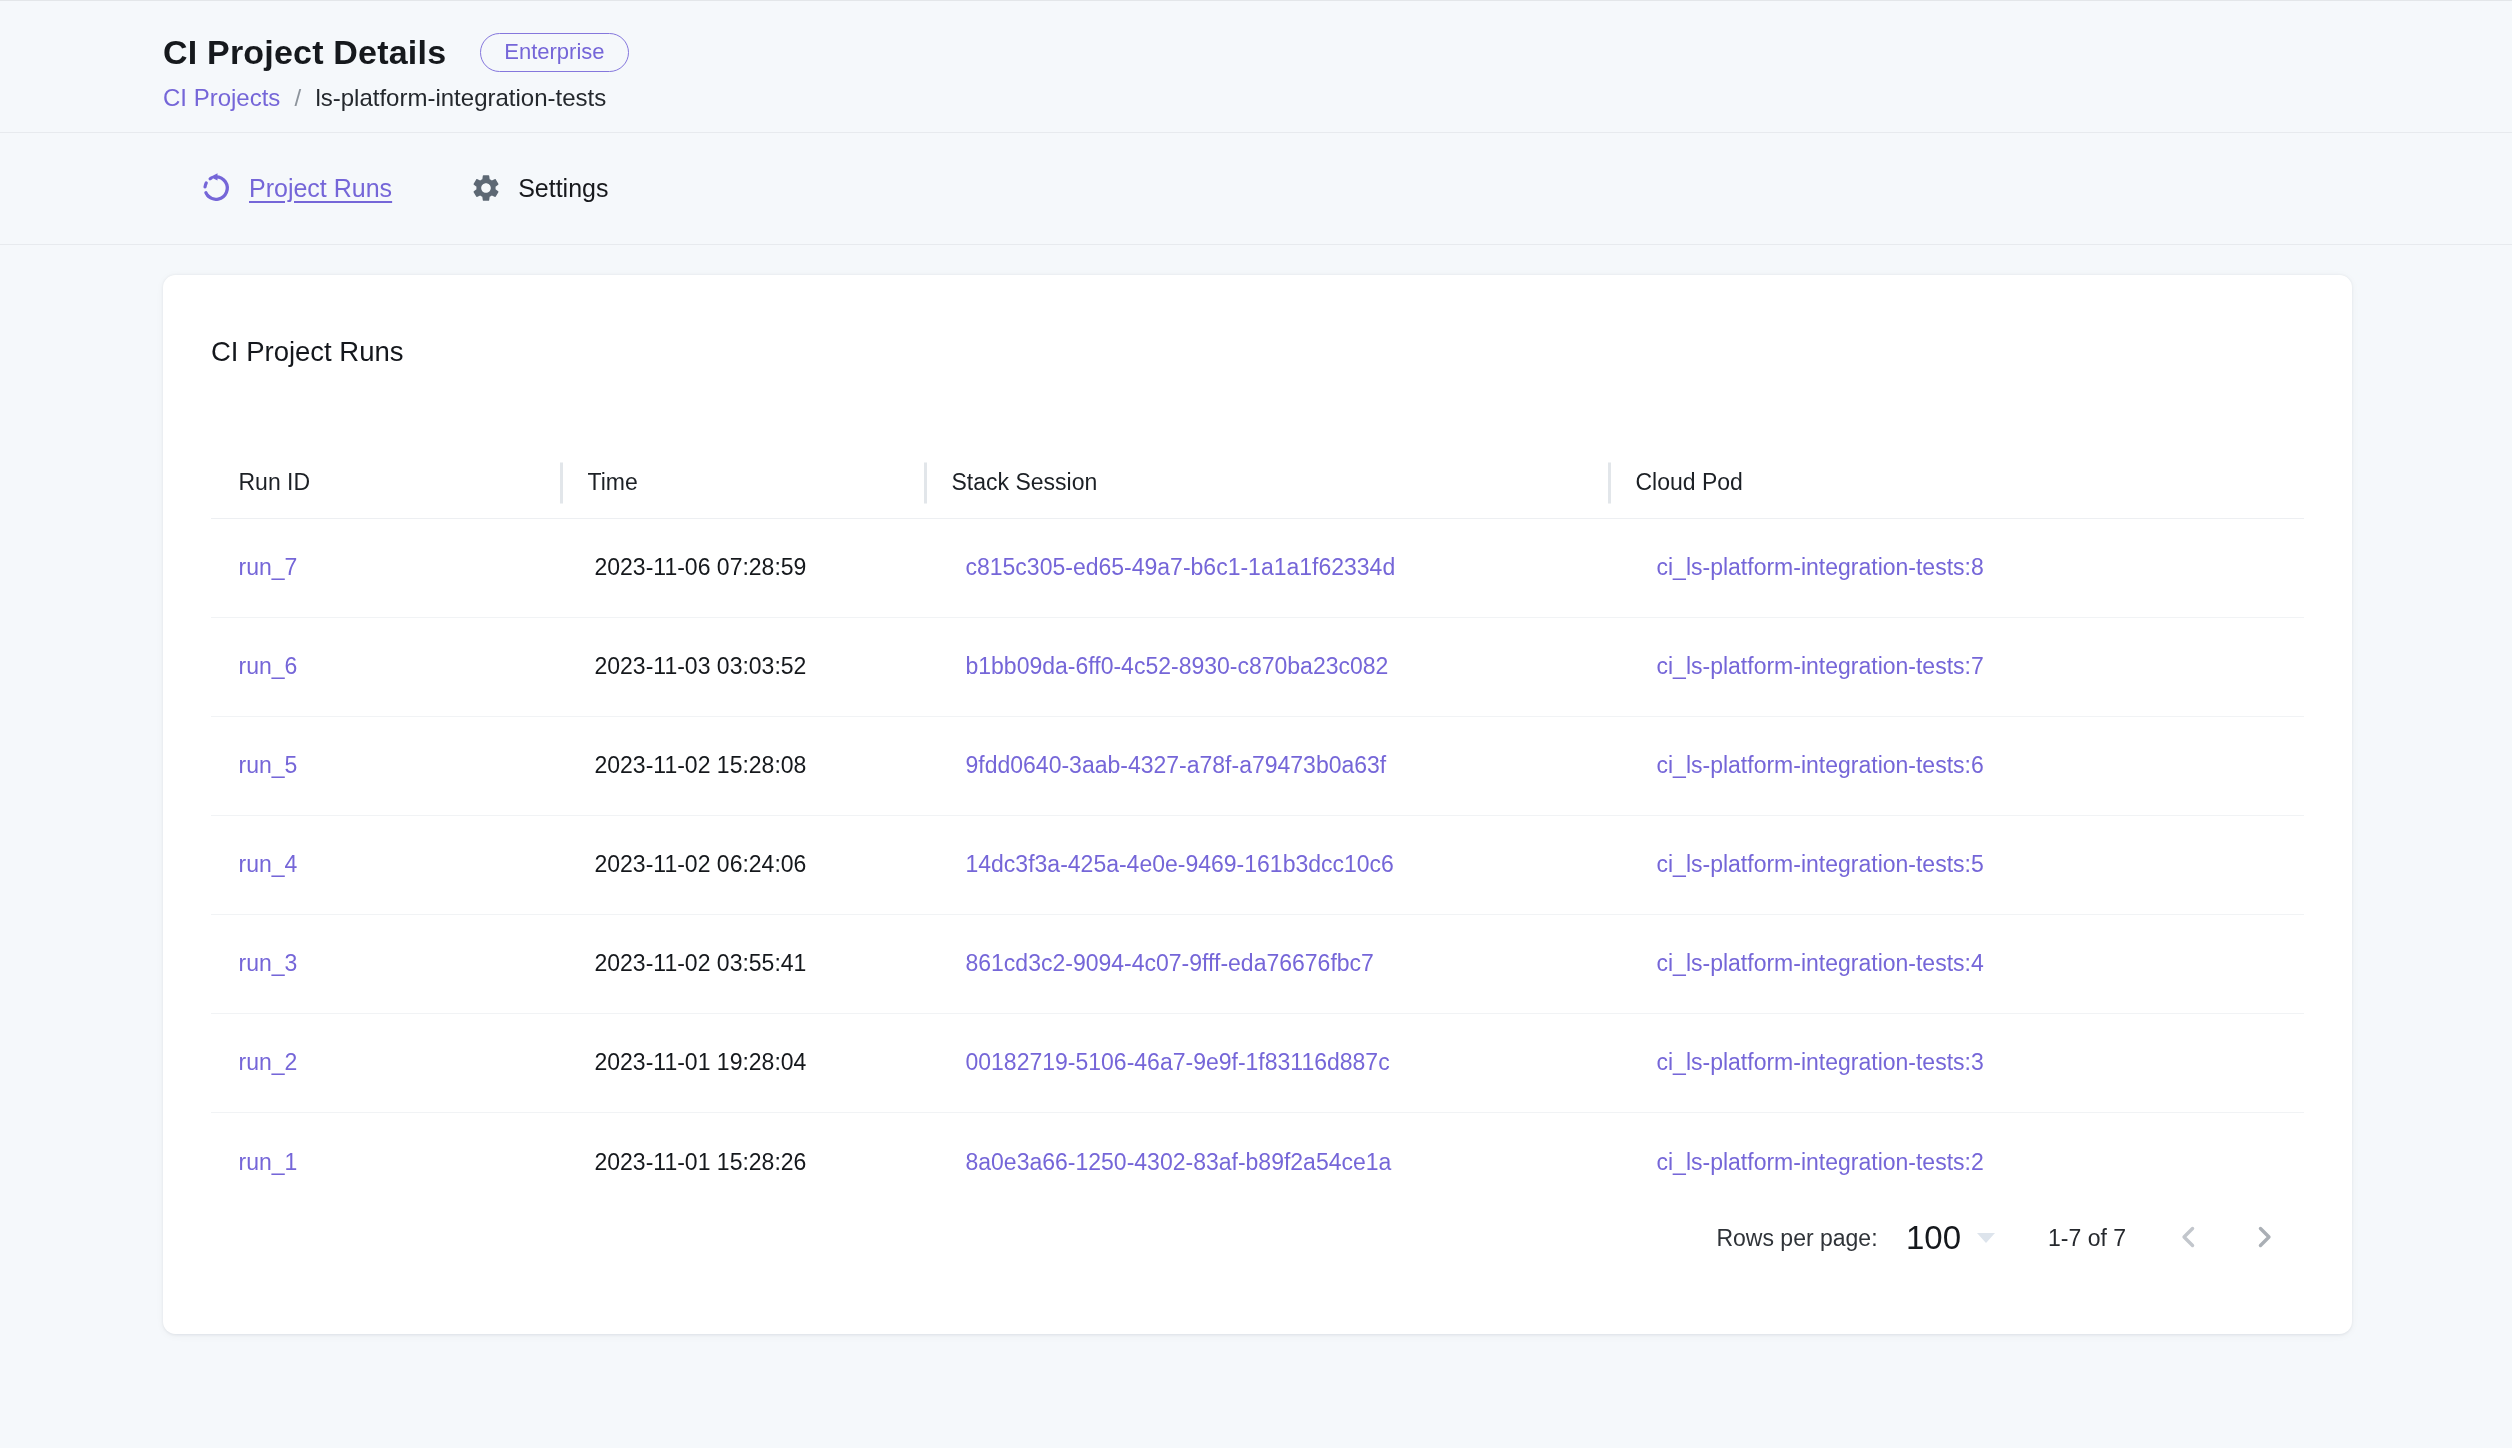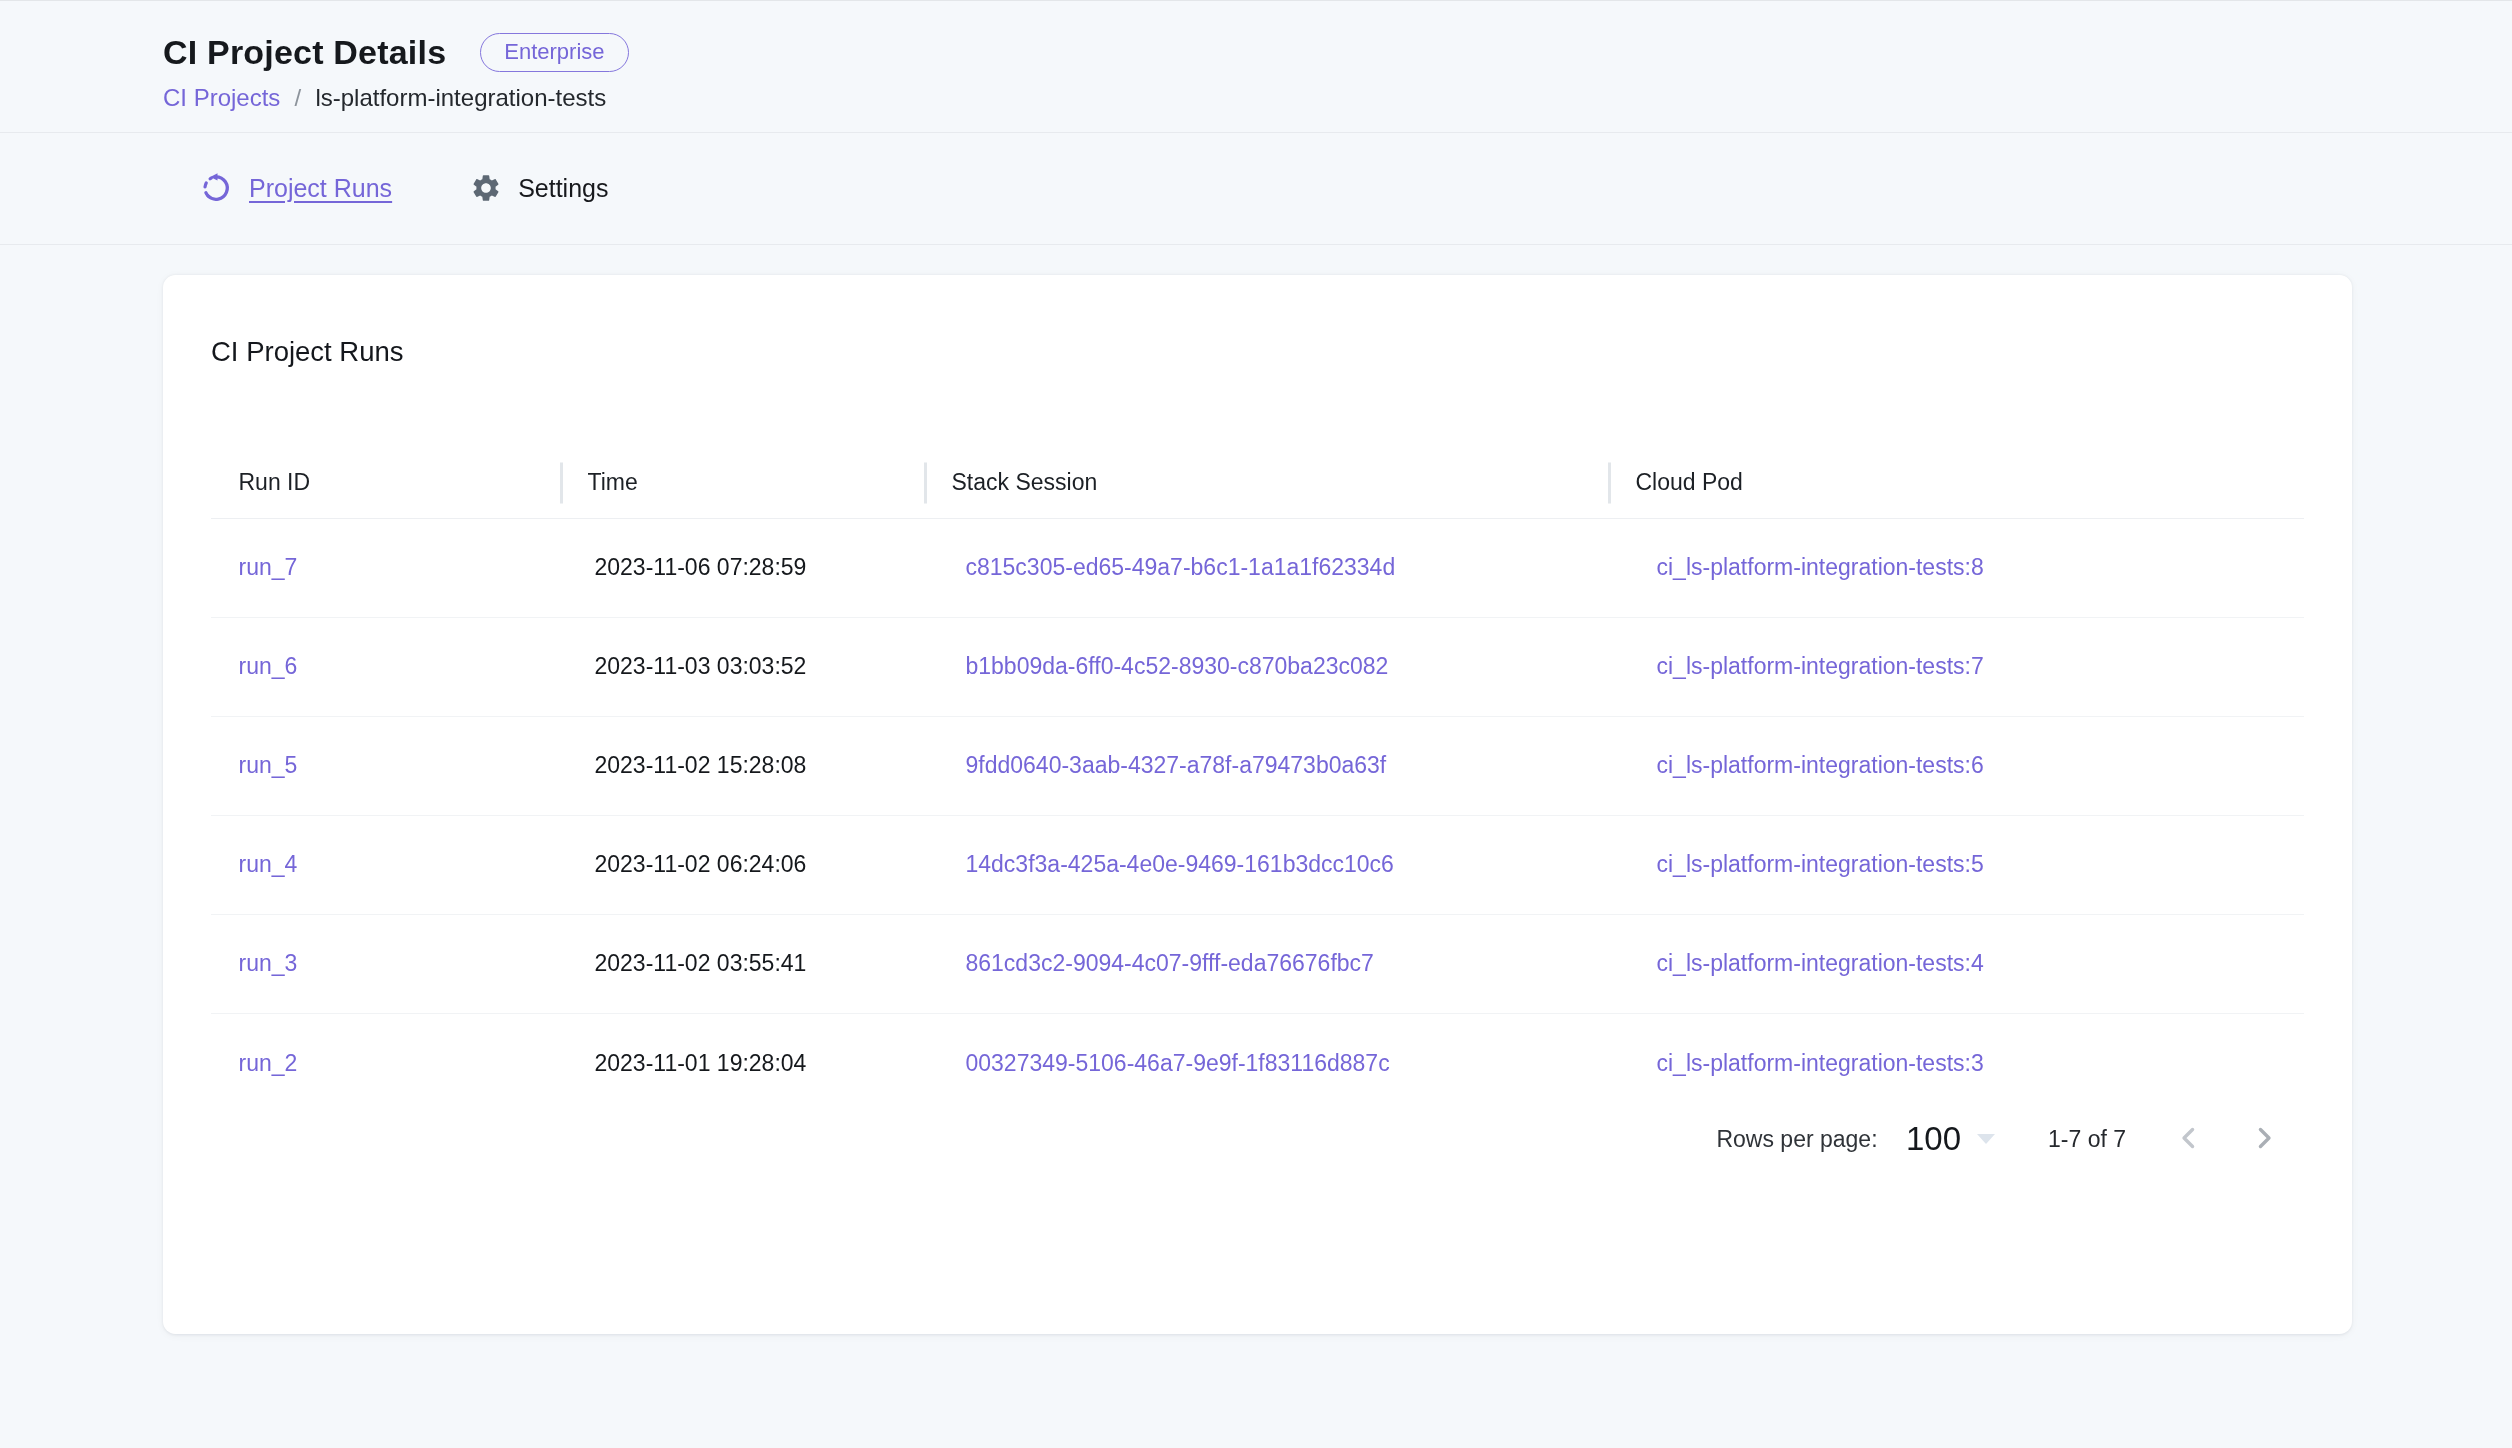--- a/index.html
+++ b/index.html
@@ -221,27 +221,39 @@
       <a>ci_ls-platform-integration-tests:4</a>
     </div>
   </div>
 
   <div class="trow">
     <div class="cell">
       <a>run_2</a>
     </div>
     <div class="cell time">2023-11-01 19:28:04</div>
     <div class="cell">
-      <a>00327349-5106-46a7-9e9f-1f83116d887c</a>
+      <a>00182719-5106-46a7-9e9f-1f83116d887c</a>
     </div>
     <div class="cell">
       <a>ci_ls-platform-integration-tests:3</a>
     </div>
   </div>
 
+  <div class="trow">
+    <div class="cell">
+      <a>run_1</a>
+    </div>
+    <div class="cell time">2023-11-01 15:28:26</div>
+    <div class="cell">
+      <a>8a0e3a66-1250-4302-83af-b89f2a54ce1a</a>
+    </div>
+    <div class="cell">
+      <a>ci_ls-platform-integration-tests:2</a>
+    </div>
+  </div>
 </div>
   </div>
 
   <div class="pagination">
     <span class="rpp-label">Rows per page:</span>
     <span class="rpp-select">
       <span class="rpp-value">100</span>
       <span class="caret"></span>
     </span>
     <span class="range-label">1-7 of 7</span>

